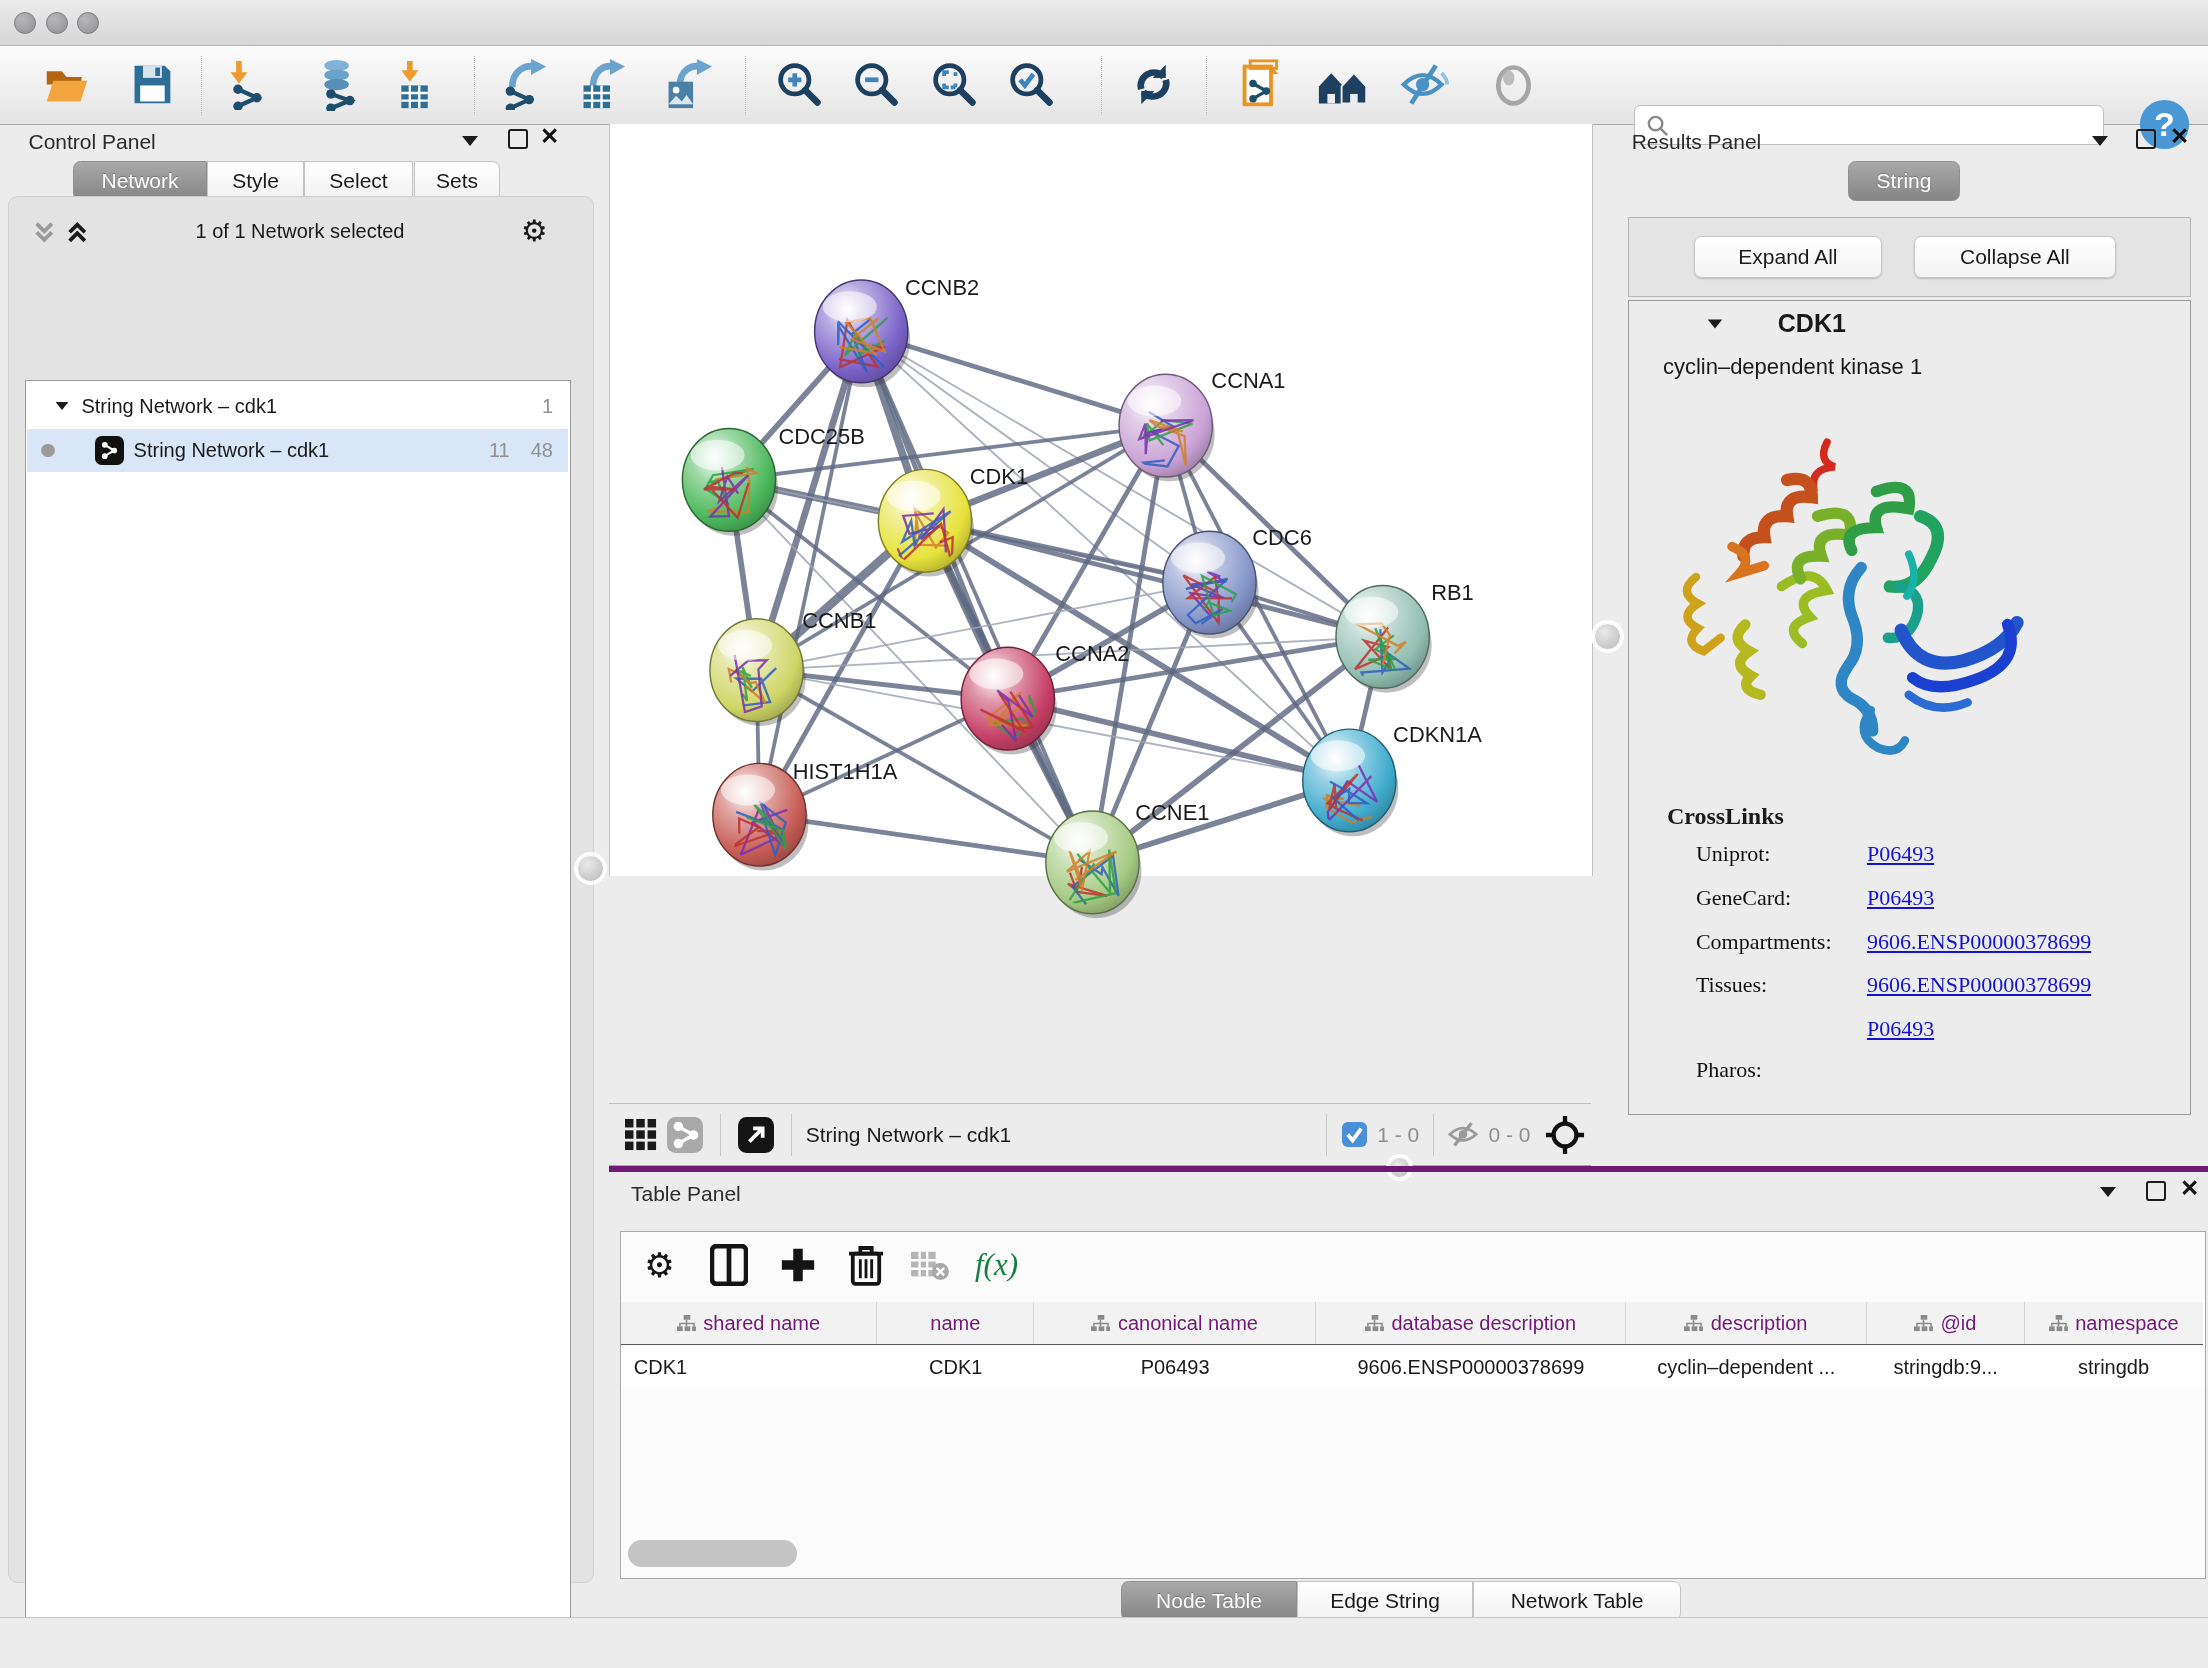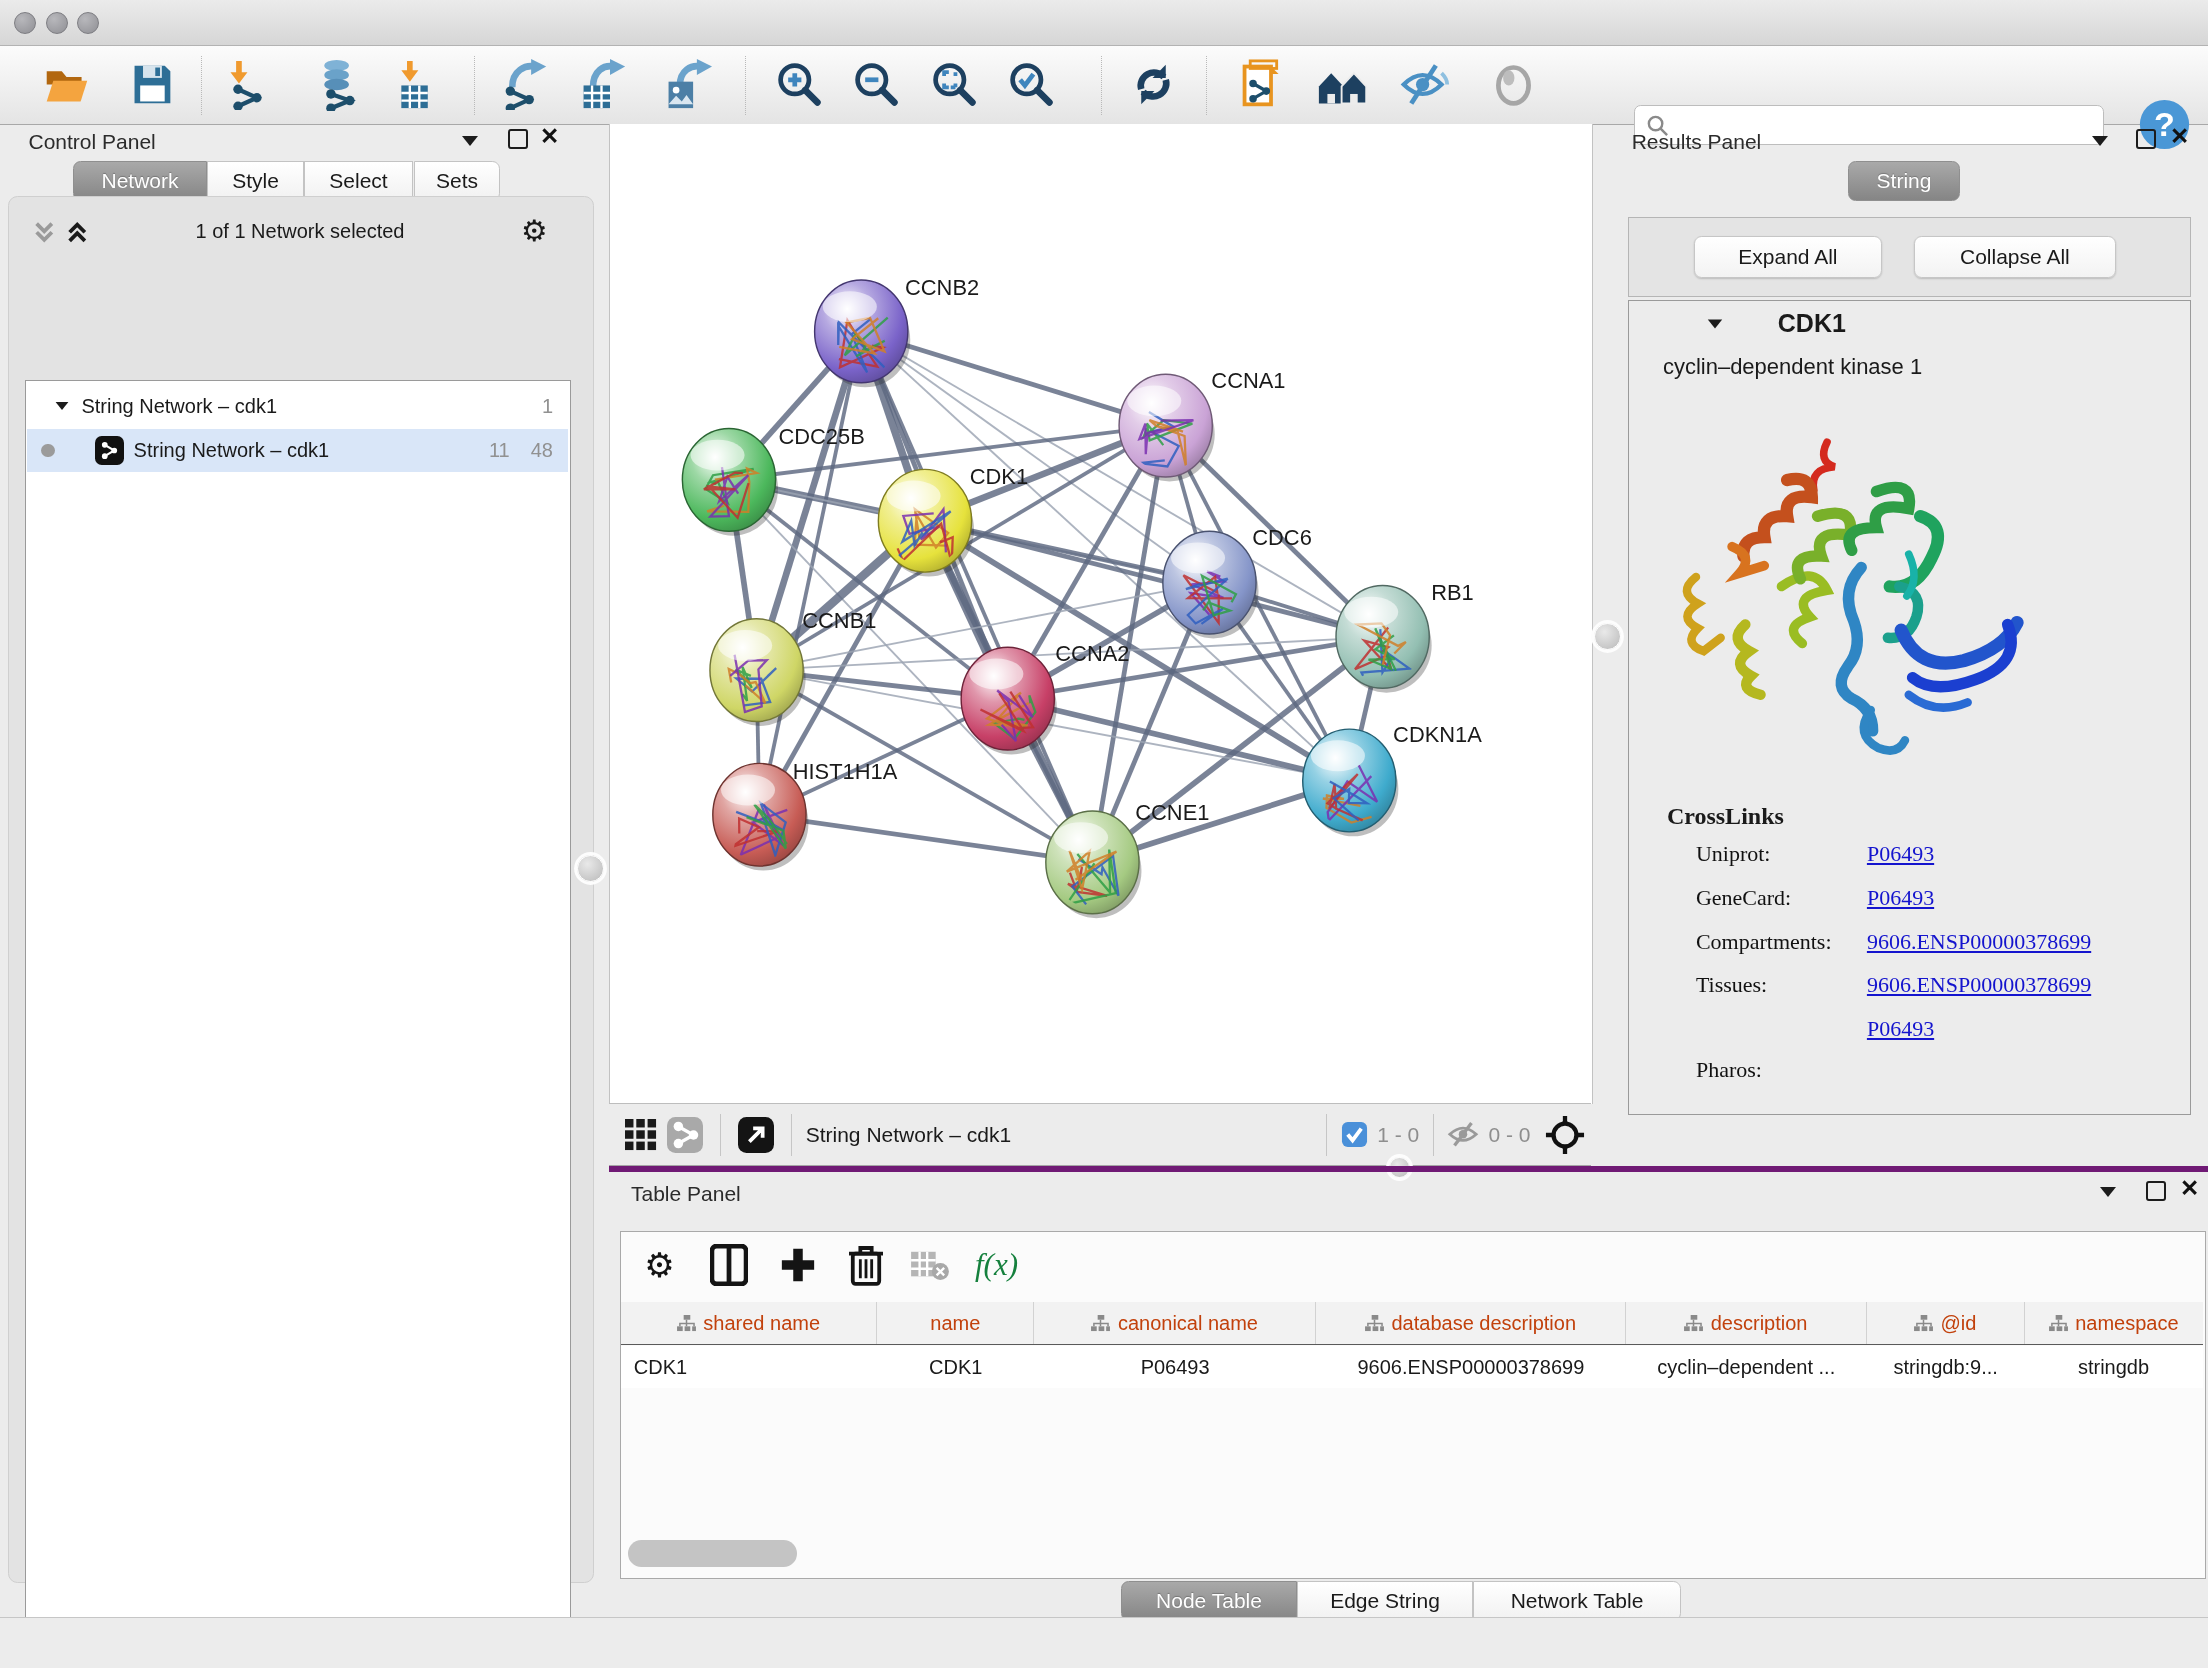--- a/index.html
+++ b/index.html
@@ -32,36 +32,36 @@
   .tabseg.sel{background:linear-gradient(#a9a9a9,#858585);color:#fff;text-shadow:0 -1px 1px rgba(0,0,0,.25);border-color:#8f8f8f;}
   .rounded-l{border-radius:7.6px 0 0 7.6px;}
   .rounded-r{border-radius:0 7.6px 7.6px 0;}
   .rounded{border-radius:7.6px;}
   .tree-box{left:25px;top:255px;width:544px;height:1313px;background:#ffffff;border:1px solid #9a9a9a;}
   .tree-row{left:1px;width:541px;height:43px;display:flex;align-items:center;font-size:20px;}
   .tree-row.sel{background:#d9e6f8;}
   .count{color:#919191;}
   .share-badge{width:29.5px;height:29.5px;border-radius:6.7px;background:#111;display:flex;align-items:center;justify-content:center;}
   
-  .net-canvas{left:609px;top:124px;width:982px;height:980px;background:#ffffff;border-left:1px solid #c2c2c2;border-right:1px solid #c2c2c2;}
+  .net-canvas{left:609px;top:124px;width:982px;height:752px;background:#ffffff;border-left:1px solid #c2c2c2;border-right:1px solid #c2c2c2;}
   .net-status{left:609px;top:1103px;width:982px;height:61px;background:#ececec;
     border-top:1px solid #bdbdbd;border-bottom:1px solid #a5a5a5;display:flex;align-items:center;}
   .ns-sep{height:42px;border-left:1px solid #c6c6c6;margin:0 13.3px;}
   .graynum{color:#8e8e8e;font-size:21px;}
   
   .rp-btn{height:40px;background:linear-gradient(#ffffff,#f3f3f3);border:1px solid #c6c6c6;border-radius:7.6px;
     box-shadow:0 1px 1.9px rgba(0,0,0,.18);display:flex;align-items:center;justify-content:center;font-size:21px;}
   .serif{font-family:"Liberation Serif",serif;}
   .xlink{color:#1414ce;text-decoration:underline;font-size:22px;}
   .xlabel{font-size:22px;color:#111;}
   
   .tp-box{left:619px;top:1225px;width:1584px;height:346px;background:#fbfbfb;border:1px solid #a9a9a9;}
   .tp-toolbtn{width:55px;height:53px;display:flex;align-items:center;justify-content:center;}
   .thead{display:flex;align-items:center;height:42px;background:#f2f2f2;border-bottom:1.9px solid #5a5a5a;
-    font-size:20px;color:#c2410c;}
+    font-size:20px;color:#701a75;}
   .th{display:flex;align-items:center;justify-content:center;gap:7.6px;box-sizing:border-box;
     border-right:1px solid #d2d2d2;height:100%;overflow:hidden;white-space:nowrap;}
   .trow{display:flex;align-items:center;height:42px;background:#fff;font-size:20px;}
   .td{box-sizing:border-box;padding:0 13.3px;overflow:hidden;white-space:nowrap;}
   .hthumb{width:169px;height:27px;border-radius:13.3px;background:#c4c4c4;}
   
   .statusbar{left:0;top:1617px;width:2208px;height:51px;background:#ececec;border-top:1px solid #c6c6c6;}
   .grip{width:25px;height:25px;border-radius:50%;background:radial-gradient(circle at 38% 32%,#e9e9e9,#b9b9b9);
     border:1px solid #ffffff;box-shadow:0 0 0 2.9px #fdfdfd;}
   .mini-tree{display:inline-block;}

